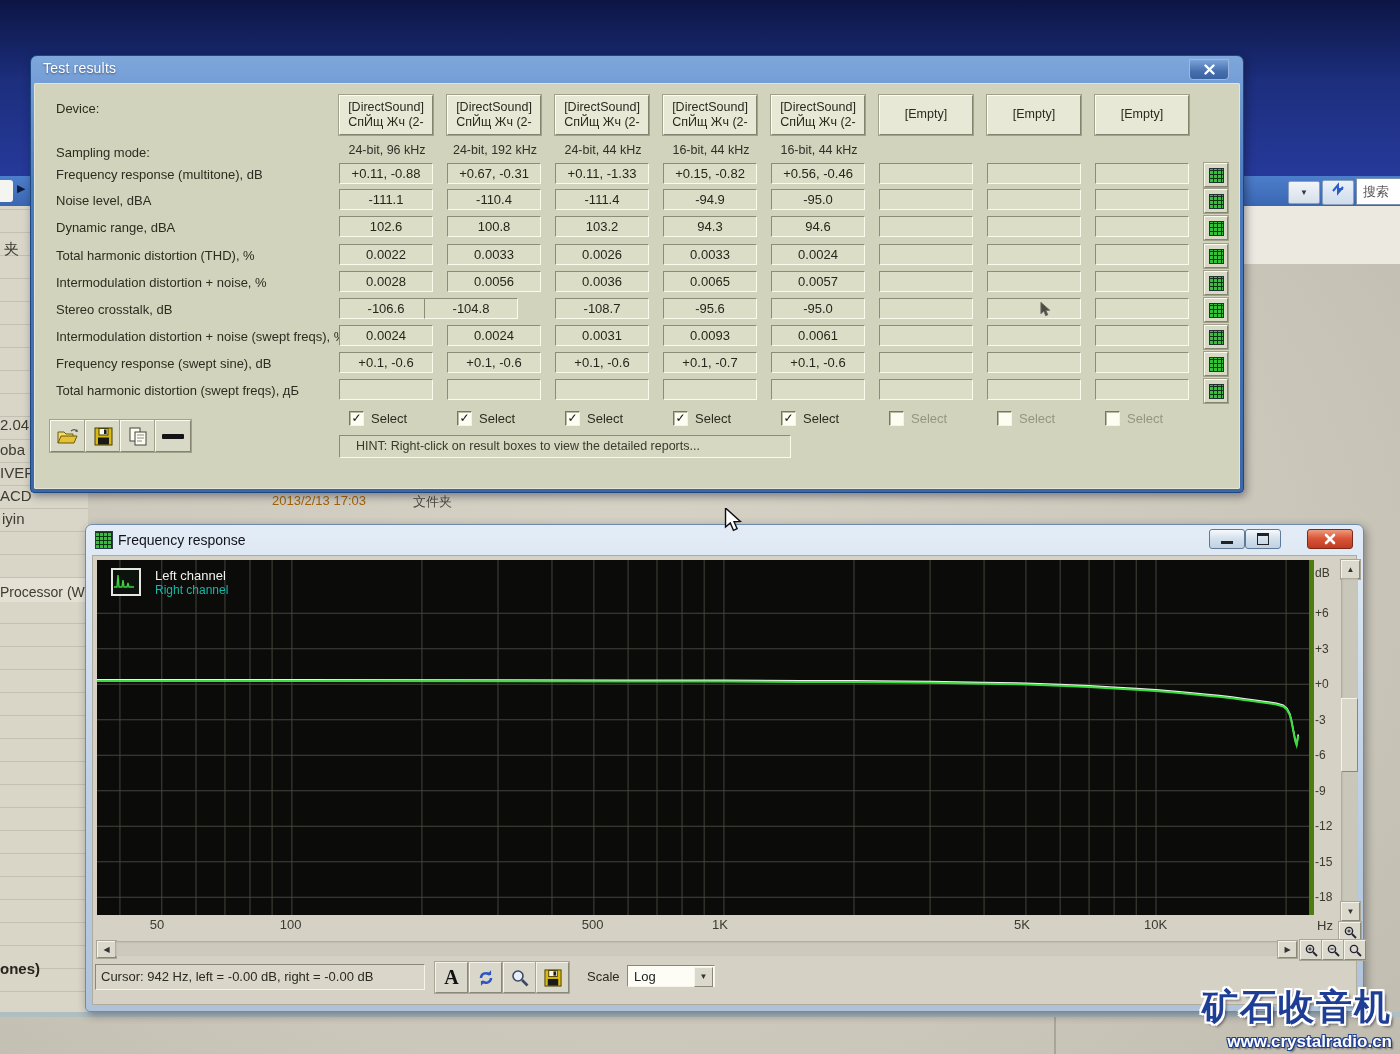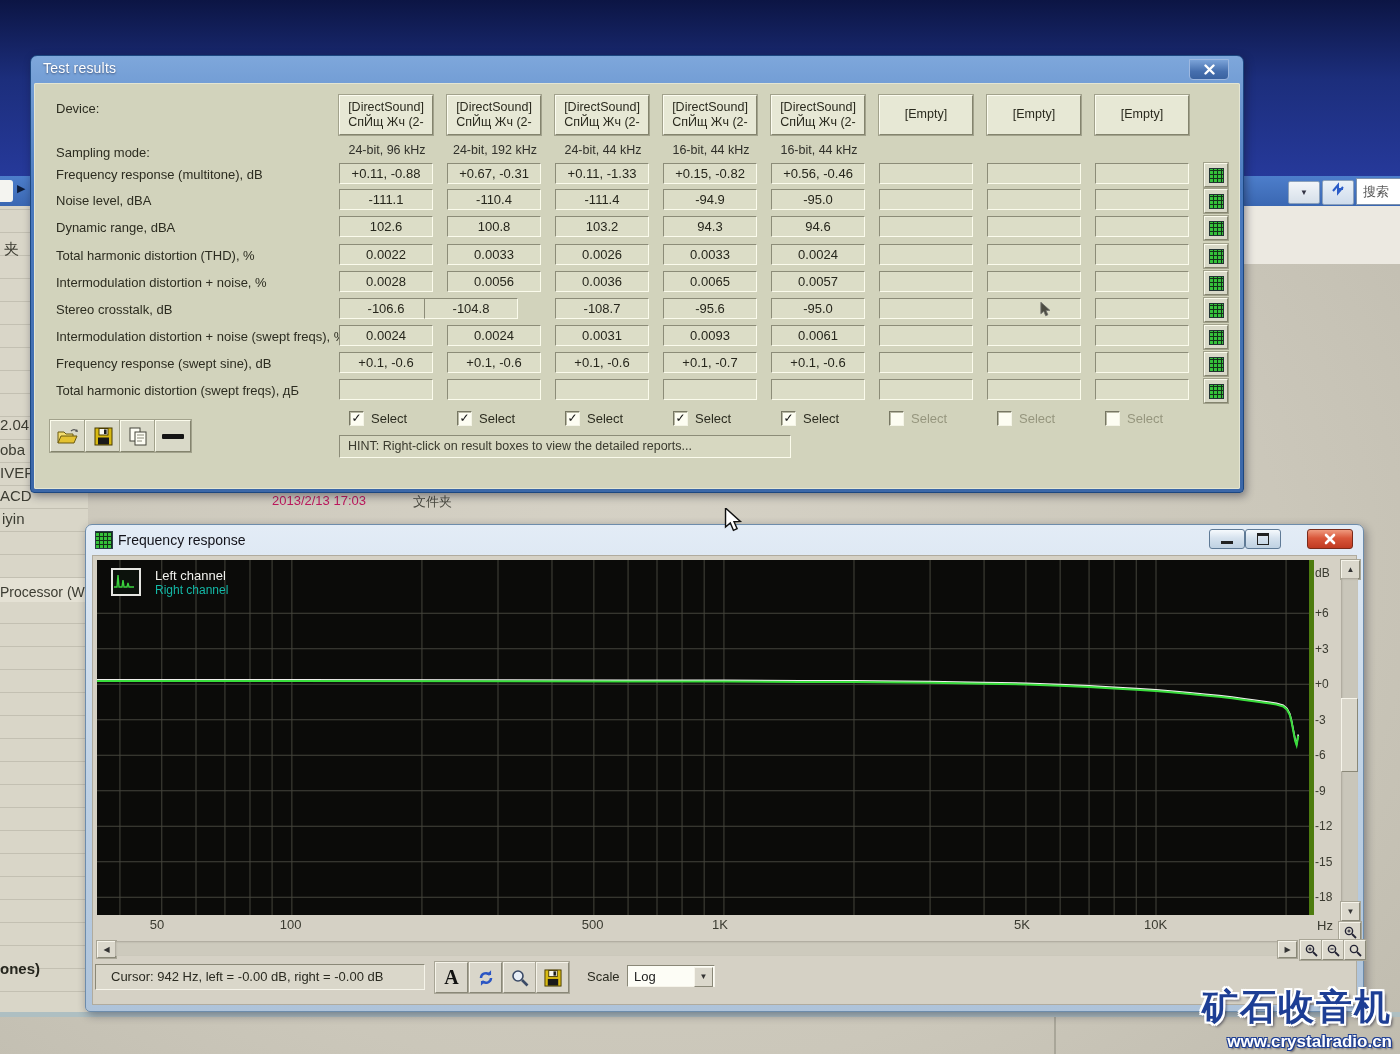--- a/index.html
+++ b/index.html
@@ -19,21 +19,21 @@
   #bg-leftrow{left:0;top:578px;width:88px;height:24px;background:#e4e1d4;}
   #bg-strip{left:0;top:1012px;width:1400px;height:5px;background:#aebfc2;}
   #bg-vline{left:1054px;top:1017px;width:2px;height:37px;background:#a9a699;}
   .frag{position:absolute;color:#3c3c32;font-size:15px;}
   .band-whitebox{left:0;top:180px;width:13px;height:22px;background:#f4f4f0;border-radius:0 3px 3px 0;}
   .band-arrow{left:17px;top:182px;color:#0d1c3a;font-size:11px;}
   #dd-btn{left:1288px;top:181px;width:30px;height:21px;background:linear-gradient(#f2f5f9,#d6dfe9);border:1px solid #8aa0bc;border-radius:2px;text-align:center;font-size:8px;color:#334;line-height:21px;}
   #refresh-btn{left:1322px;top:180px;width:30px;height:23px;background:linear-gradient(#eaf1f8,#cfdcec);border:1px solid #8aa0bc;border-radius:2px;text-align:center;}
   #search-box{left:1356px;top:178px;width:44px;height:25px;background:#fff;border:1px solid #7c92ae;overflow:hidden;}
   #search-box span{display:block;margin:4px 0 0 6px;font-size:13px;color:#555;white-space:nowrap;font-family:sans-serif;}
-  #explorer-date{left:272px;top:493px;font-size:13px;color:#be185d;}
+  #explorer-date{left:272px;top:493px;font-size:13px;color:#a16207;}
   #explorer-type{left:413px;top:493px;font-size:13px;color:#4a4a40;font-family:sans-serif;}
 
   
   #twin{left:30px;top:55px;width:1212px;height:436px;z-index:20;
     background:linear-gradient(#7ea7db,#4a7abf 30%,#3b67a8);
     border:1px solid #1c4781;border-radius:7px 7px 4px 4px;
     box-shadow:2px 3px 9px rgba(20,20,40,.45);}
   #ttitle{position:absolute;left:12px;top:4px;color:#fff;font-size:14px;letter-spacing:.2px;text-shadow:0 1px 2px rgba(0,0,30,.5);}
   #tclose{position:absolute;right:14px;top:3px;width:38px;height:19px;border:1px solid #9db8e0;border-radius:0 0 4px 4px;
     background:linear-gradient(#7ba3d8,#466fae 60%,#3a62a0);display:flex;align-items:center;justify-content:center;}
@@ -56,21 +56,21 @@
   .sel-wrap{position:absolute;height:16px;display:flex;align-items:center;}
   .cbx{width:13px;height:13px;background:#fdfdf2;border:1px solid;border-color:#777763 #f4f4e6 #f4f4e6 #777763;box-shadow:inset 1px 1px 0 #b9b9a5;
     font-size:12px;line-height:12px;text-align:center;color:#111;}
   .sel-label{font-size:13px;color:#2c2c20;margin-left:7px;}
   .sel-label.gray{color:#96967e;}
   .ttool{position:absolute;width:34px;height:30px;background:#d9d9c8;top:337px;
     border:1px solid;border-color:#fbfbec #84846e #84846e #fbfbec;box-shadow:0 0 0 1px #a2a28c;
     display:flex;align-items:center;justify-content:center;}
   #hintbox{position:absolute;left:305px;top:352px;width:452px;height:23px;background:#d7d8c1;
     border:1px solid;border-color:#8c8c78 #fbfbec #fbfbec #8c8c78;
-    font-size:12.5px;color:#3a3a2e;line-height:21px;padding-left:8px;box-sizing:border-box;white-space:nowrap;}
+    font-size:12.5px;color:#3a3a2e;line-height:21px;padding-left:16px;box-sizing:border-box;white-space:nowrap;}
 
   
   #gwin{left:85px;top:524px;width:1277px;height:486px;z-index:30;
     background:linear-gradient(#e3ecf6,#bdd0e4 55%,#aec3da);
     border:1px solid #6d8cab;border-radius:7px 7px 5px 5px;
     box-shadow:2px 3px 10px rgba(20,20,40,.4);}
   #gtitle{position:absolute;left:32px;top:7px;font-size:14px;color:#13131a;}
   #gicon{position:absolute;left:9px;top:6px;width:16px;height:16px;background:#35c23a;
     background-image:repeating-linear-gradient(0deg,transparent 0 3px,#14321a 3px 4px),repeating-linear-gradient(90deg,transparent 0 3px,#14321a 3px 4px);
     border:1px solid #2a3a4a;}
@@ -92,21 +92,21 @@
   #hz-label{position:absolute;left:1224px;top:362px;font-size:13px;color:#3a3a30;}
   .sb-btn{position:absolute;background:#dbd8cc;border:1px solid;border-color:#f6f4ea #8a8878 #8a8878 #f6f4ea;box-shadow:0 0 0 1px #a8a596;
     display:flex;align-items:center;justify-content:center;font-size:8px;color:#333;}
   #vtrack{position:absolute;left:1248px;top:22px;width:17px;height:324px;background:#c9c6ba;box-shadow:inset 1px 1px 2px #a8a598;}
   #vthumb{position:absolute;left:1248px;top:142px;width:17px;height:74px;background:#d8d5c9;border:1px solid;border-color:#f6f4ea #8a8878 #8a8878 #f6f4ea;box-sizing:border-box;}
   #htrack{position:absolute;left:22px;top:385px;width:1162px;height:15px;background:#cdcabd;box-shadow:inset 1px 1px 2px #a8a598;}
   .magbtn{position:absolute;width:20px;height:18px;background:#dbd8cc;border:1px solid;border-color:#f6f4ea #8a8878 #8a8878 #f6f4ea;box-shadow:0 0 0 1px #a8a596;
     display:flex;align-items:center;justify-content:center;}
   #cursorbox{position:absolute;left:2px;top:408px;width:330px;height:26px;background:#dad7ca;
     border:1px solid;border-color:#8a8878 #f6f4ea #f6f4ea #8a8878;
-    font-size:13px;color:#2a2a20;line-height:24px;padding-left:15px;box-sizing:border-box;white-space:nowrap;}
+    font-size:13px;color:#2a2a20;line-height:24px;padding-left:5px;box-sizing:border-box;white-space:nowrap;}
   .gtool{position:absolute;top:406px;width:31px;height:29px;background:#d9d6ca;border:1px solid;border-color:#f6f4ea #8a8878 #8a8878 #f6f4ea;box-shadow:0 0 0 1px #a8a596;
     display:flex;align-items:center;justify-content:center;}
   #font-btn span{font-family:"Liberation Serif",serif;font-weight:bold;font-size:20px;color:#111;}
   #scale-label{position:absolute;left:494px;top:413px;font-size:13px;color:#2a2a20;}
   #scale-dd{position:absolute;left:534px;top:409px;width:88px;height:22px;background:#fdfdf6;border:1px solid;border-color:#8a8878 #f6f4ea #f6f4ea #8a8878;box-sizing:border-box;}
   #scale-dd .val{position:absolute;left:6px;top:3px;font-size:13px;color:#222;}
   #scale-dd .dbtn{position:absolute;right:1px;top:1px;width:17px;height:18px;background:#dbd8cc;border:1px solid;border-color:#f6f4ea #8a8878 #8a8878 #f6f4ea;
     text-align:center;font-size:8px;color:#333;line-height:17px;}
 
   

